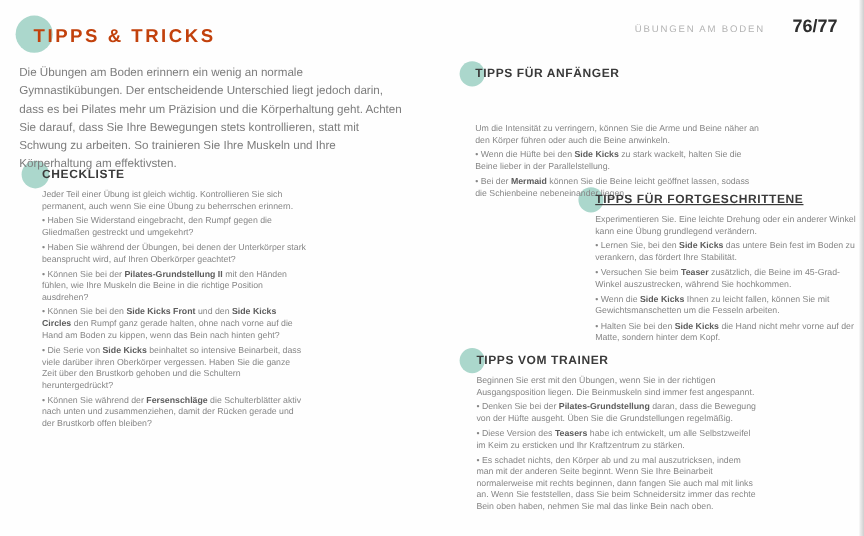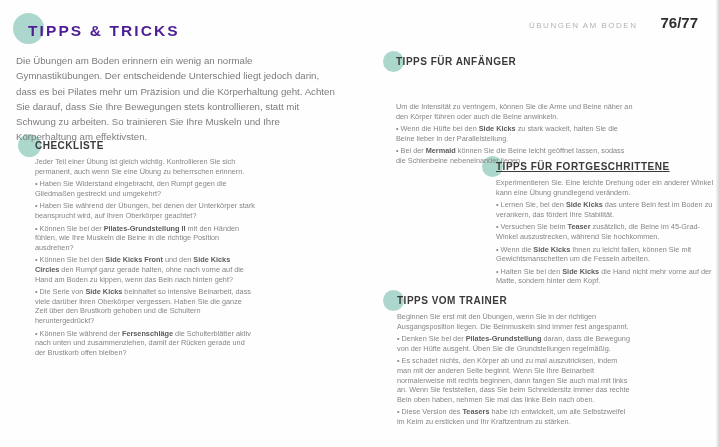--- a/index.html
+++ b/index.html
@@ -4,21 +4,21 @@
 <style>
   html,body{margin:0;padding:0;background:#ffffff;}
   .page{
     position:relative;width:720px;height:447px;overflow:hidden;
     background:#fefefe;font-family:"Liberation Sans",sans-serif;
     -webkit-font-smoothing:antialiased;
   }
   .dot{position:absolute;border-radius:50%;background:#abd7cc;z-index:1;}
   .page-title{
     position:absolute;left:28px;top:22px;margin:0;z-index:2;
-    font-size:15.5px;font-weight:600;color:#4c1d95;letter-spacing:2.1px;
+    font-size:15.5px;font-weight:600;color:#c2410c;letter-spacing:2.1px;
   }
   .title-dot{left:13px;top:13px;width:31px;height:31px;}
   .hdr-right{position:absolute;top:14px;right:22px;display:flex;align-items:baseline;gap:23px;z-index:2;}
   .hdr-label{font-size:8px;letter-spacing:1.5px;color:#b3b3b3;}
   .hdr-page{font-size:15px;font-weight:700;color:#2e2e2e;}
   .intro{
     position:absolute;left:16px;top:53px;width:324px;
     font-size:9.7px;line-height:15.3px;color:#7c7c7c;z-index:2;
   }
   section{position:absolute;}
@@ -82,19 +82,19 @@
         <p>• Halten Sie bei den <b>Side Kicks</b> die Hand nicht mehr vorne auf der Matte, sondern hinter dem Kopf.</p>
       </div>
   </section>
 
   <section style="left:383px;top:287px;width:248px;">
     <span class="dot" style="left: 0px; top: 3px; width: 21px; height: 21px; background: rgb(171, 215, 204);"></span>
     <h2 style="padding-left:14px;padding-top:8px;">TIPPS VOM TRAINER</h2>
     <div class="body" style="margin-left:14px;width:234px;">
         <p>Beginnen Sie erst mit den Übungen, wenn Sie in der richtigen Ausgangsposition liegen. Die Beinmuskeln sind immer fest angespannt.</p>
         <p>• Denken Sie bei der <b>Pilates-Grundstellung</b> daran, dass die Bewegung von der Hüfte ausgeht. Üben Sie die Grundstellungen regelmäßig.</p>
+        <p>• Diese Version des <b>Teasers</b> habe ich entwickelt, um alle Selbstzweifel im Keim zu ersticken und Ihr Kraftzentrum zu stärken.</p>
         <p>• Es schadet nichts, den Körper ab und zu mal auszutricksen, indem man mit der anderen Seite beginnt. Wenn Sie Ihre Beinarbeit normalerweise mit rechts beginnen, dann fangen Sie auch mal mit links an. Wenn Sie feststellen, dass Sie beim Schneidersitz immer das rechte Bein oben haben, nehmen Sie mal das linke Bein nach oben.</p>
-        <p>• Diese Version des <b>Teasers</b> habe ich entwickelt, um alle Selbstzweifel im Keim zu ersticken und Ihr Kraftzentrum zu stärken.</p>
       </div>
   </section>
 
   <div class="edge"></div>
 </div>
 
 </body></html>

